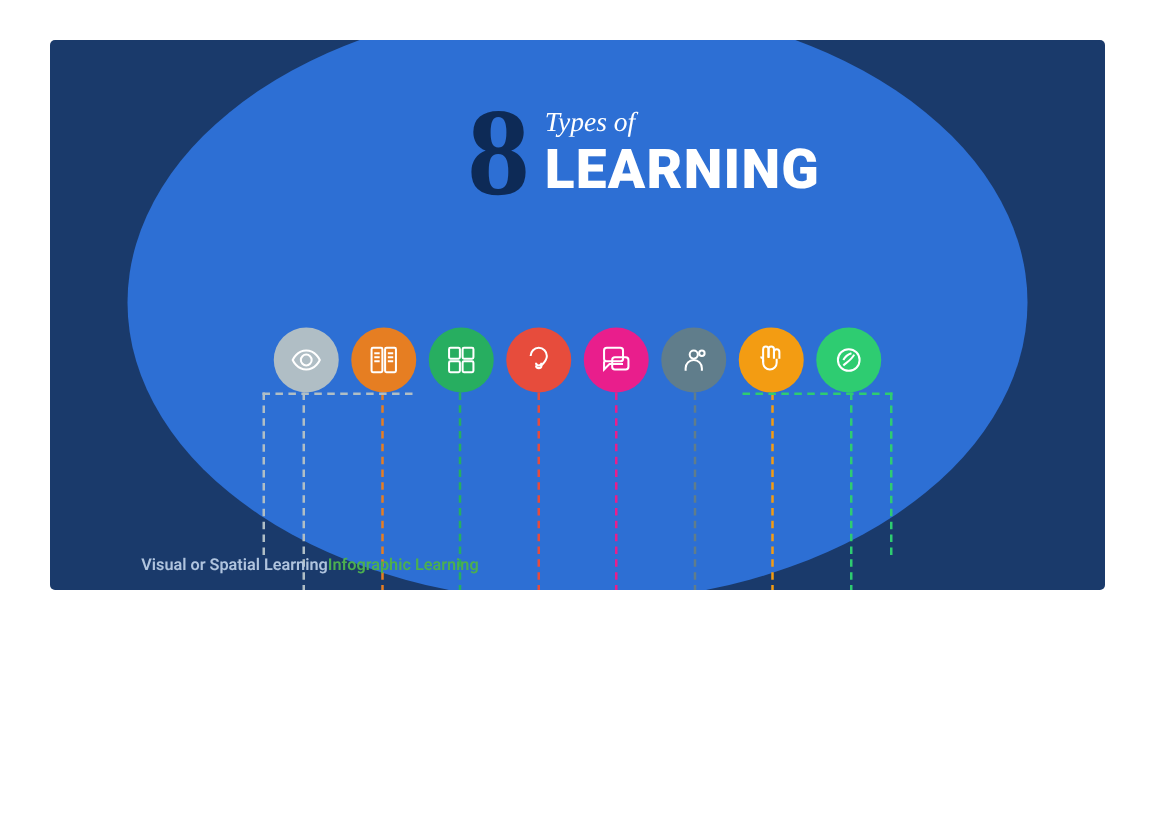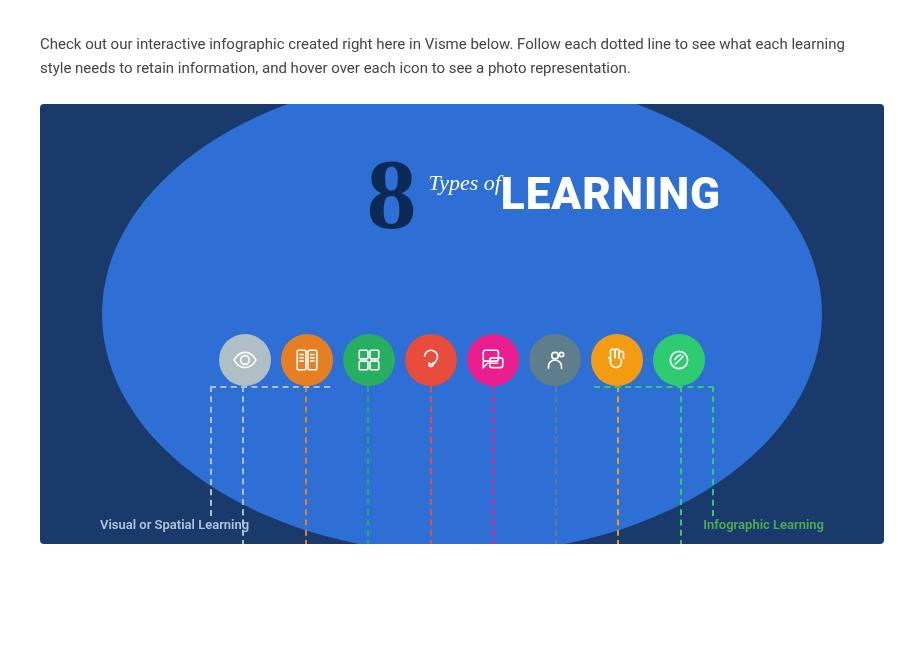--- a/index.html
+++ b/index.html
@@ -65,21 +65,21 @@
       font-size: 100px;
       font-weight: 900;
       color: #0d2a56;
       font-family: Georgia, serif;
       line-height: 1;
       position: relative;
       left: -60px;
     }
     .title-text {
       display: flex;
-      flex-direction: row;
+      flex-direction: column;
       position: relative;
       left: -60px;
     }
     .types-of {
       font-size: 22px;
       color: #fff;
       font-style: italic;
       font-family: Georgia, serif;
       font-weight: 400;
     }
@@ -148,24 +148,23 @@
     .dl-4 { border-color: #e74c3c; }
     .dl-5 { border-color: #e91e8c; }
     .dl-6 { border-color: #607d8b; }
     .dl-7 { border-color: #f39c12; }
     .dl-8 { border-color: #2ecc71; }
 
     
     .bottom-labels {
       position: absolute;
       bottom: 10px;
-      left: 0;
+      left: 13px;
       right: 0;
       display: flex;
-      justify-content: space-between;
       padding: 0 60px;
     }
     .bottom-label {
       font-size: 13px;
       font-weight: 600;
       line-height: 1.3;
     }
     .label-left {
       color: #b0c4de;
       max-width: 160px;
@@ -207,21 +206,20 @@
       right: 170px;
       width: 2px;
       height: 130px;
       border-left: 2px dashed #2ecc71;
     }
   </style>
 </head>
 <body>
 
 <div class="page-content">
-  <p class="page-description">Check out our interactive infographic created right here in Visme below. Follow each dotted line to see what each learning style needs to retain information, and hover over each icon to see a photo representation.</p>
 
   <div class="infographic-container">
     <div class="infographic-inner">
 
       <div class="semicircle"></div>
 
       <div class="infographic-title">
         <span class="big-eight">8</span>
         <div class="title-text">
           <span class="types-of">Types of</span>

